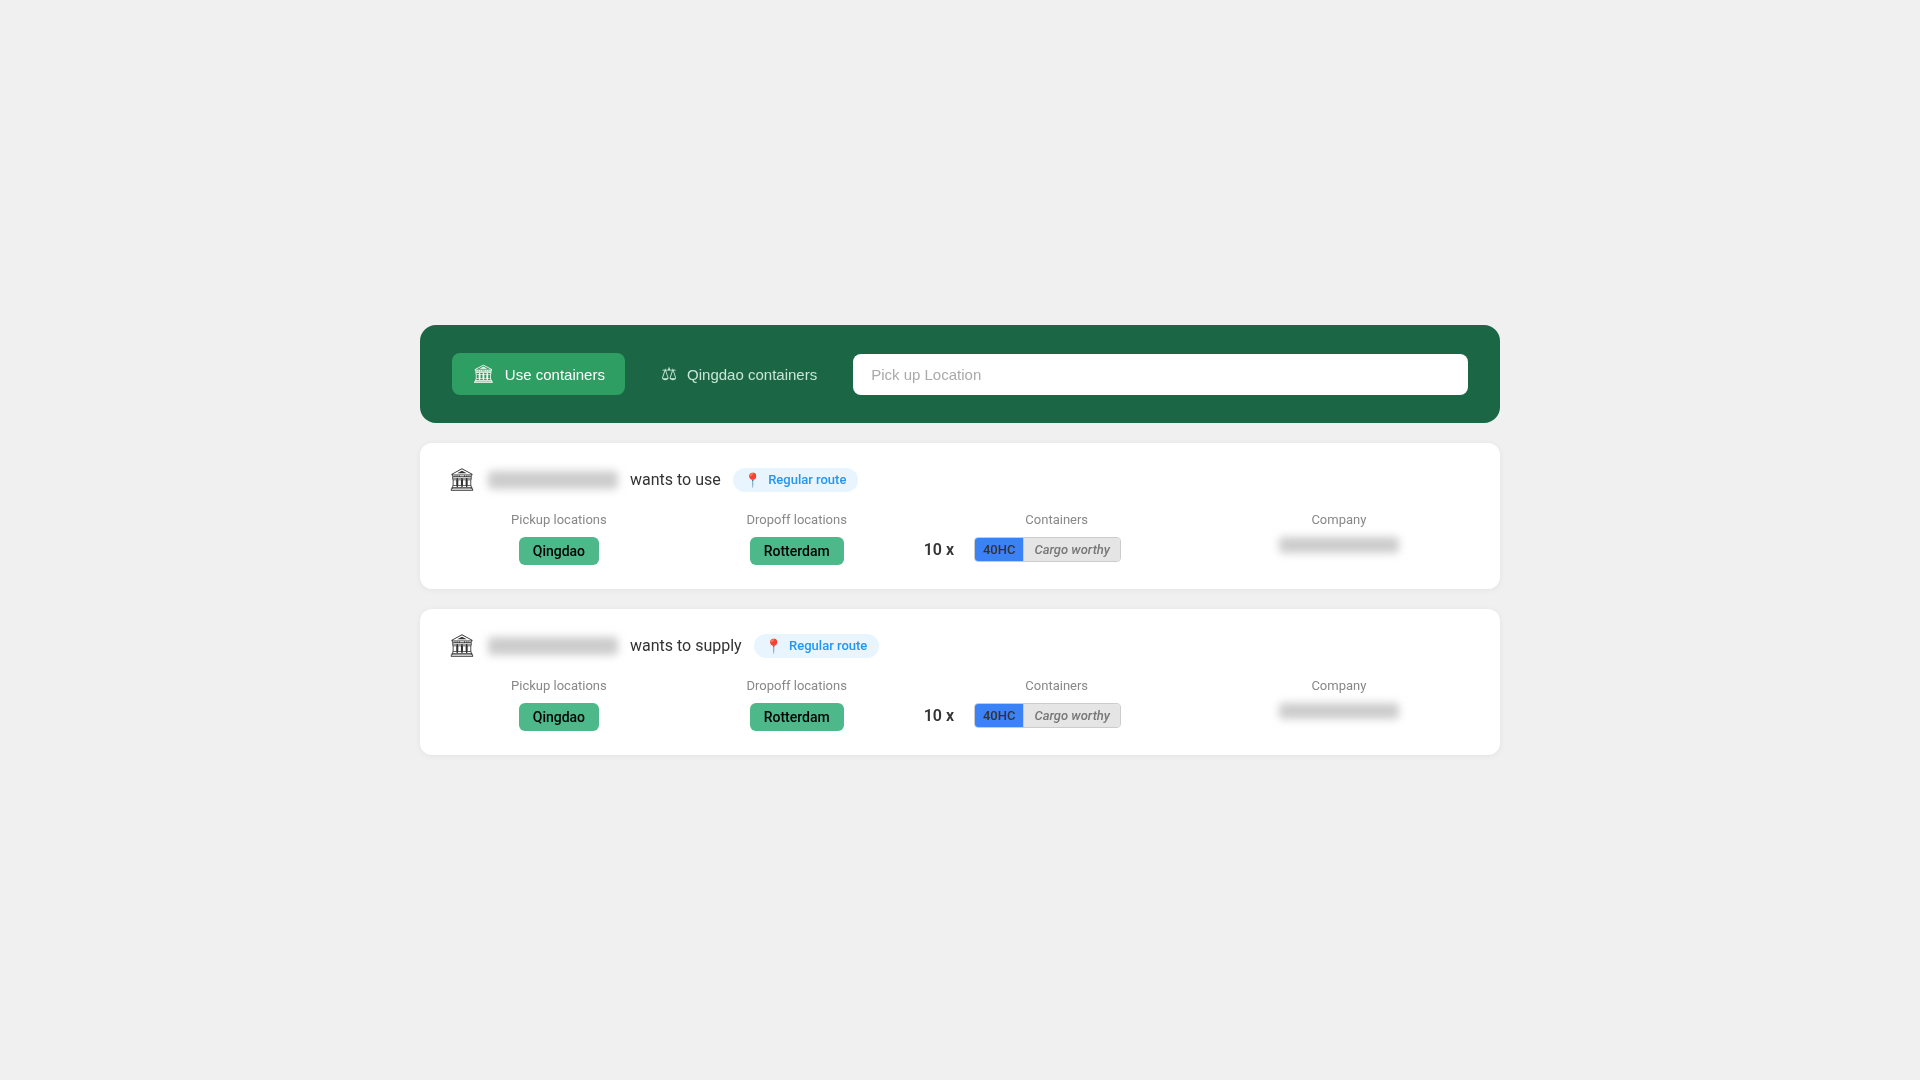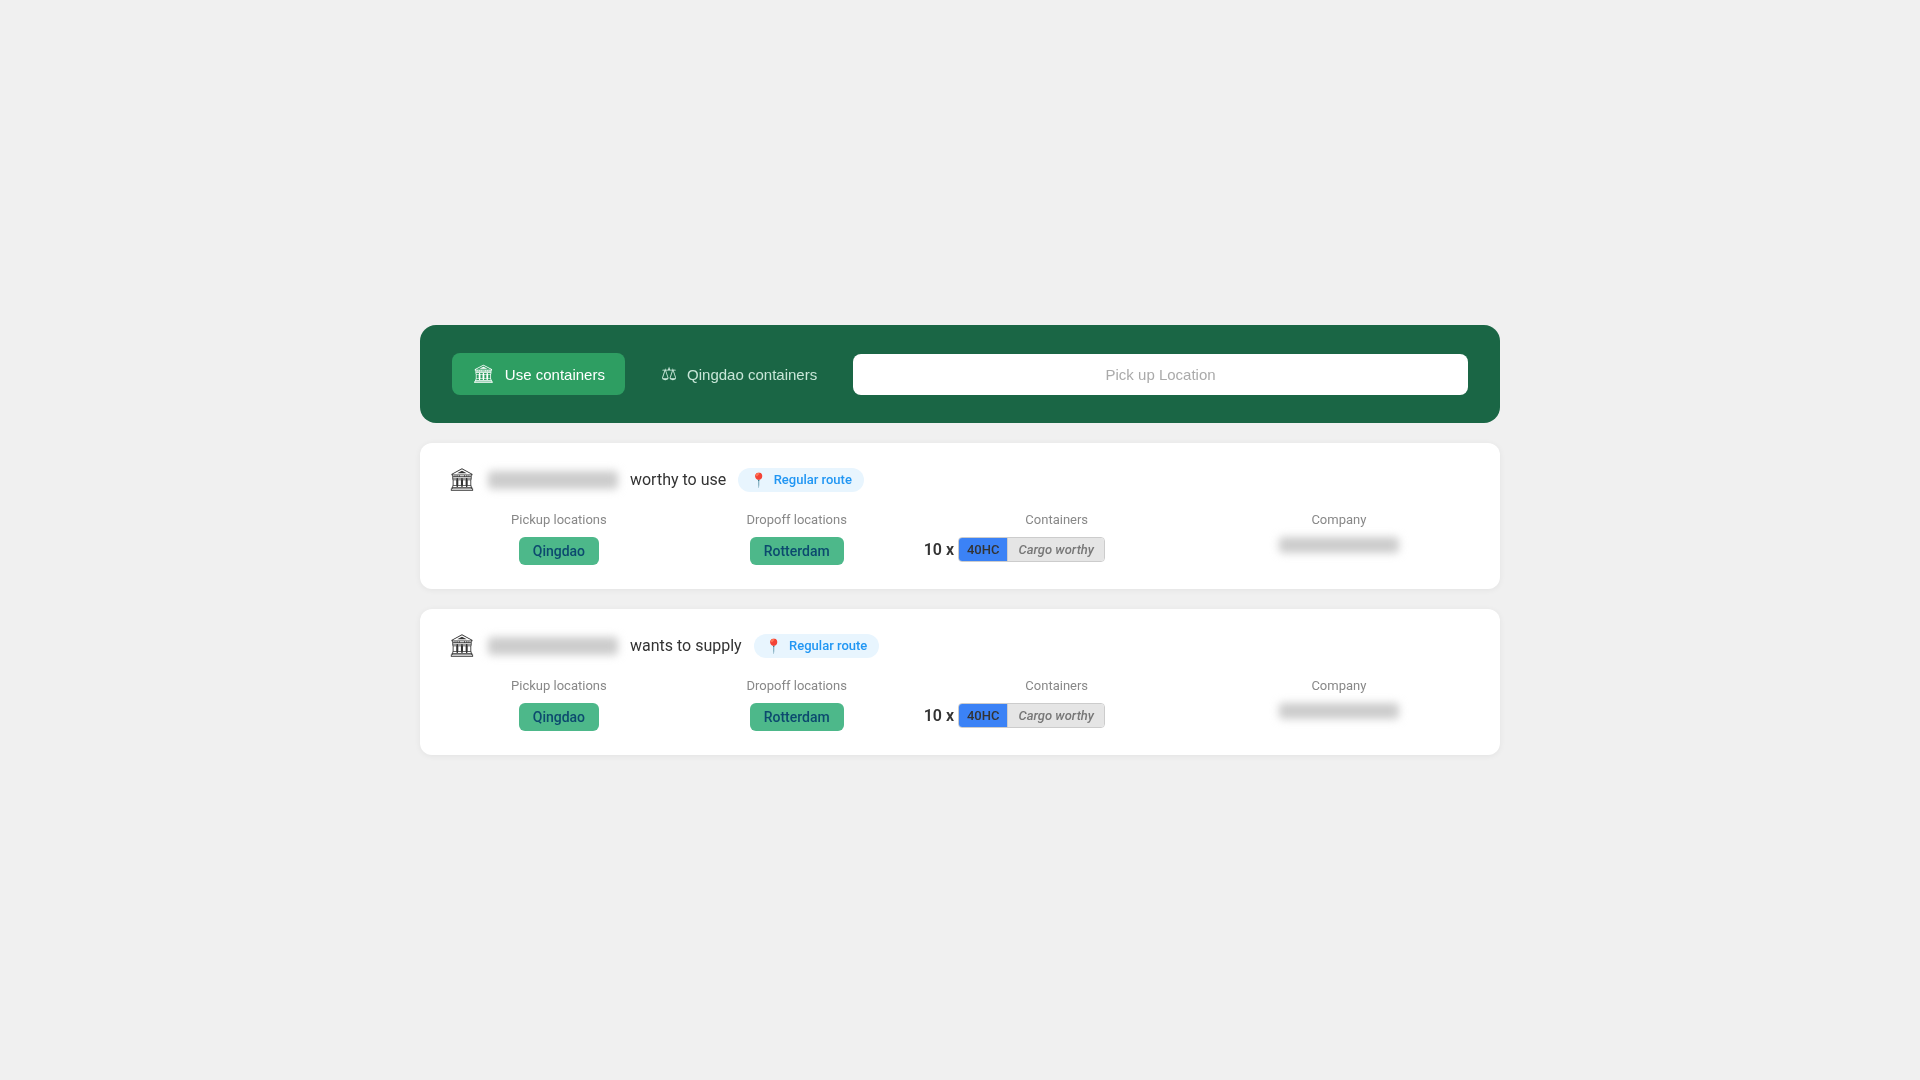--- a/index.html
+++ b/index.html
@@ -53,21 +53,20 @@
     }
     .location-input {
       flex: 1;
       background: #ffffff;
       border: none;
       border-radius: 8px;
       padding: 12px 18px;
       font-size: 15px;
       color: #aaa;
       outline: none;
-      text-align: center;
     }
     .location-input::placeholder {
       color: #aaa;
     }
 
     
     .result-card {
       background: #ffffff;
       border-radius: 12px;
       padding: 24px 28px;
@@ -117,30 +116,30 @@
       text-align: center;
     }
     .col-label {
       font-size: 13px;
       color: #888;
       margin-bottom: 10px;
     }
     .location-tag {
       display: inline-block;
       background: #4db88a;
-      color: #0c4a6e;
+      color: #000000;
       border-radius: 6px;
       padding: 6px 14px;
       font-size: 14px;
       font-weight: 500;
     }
     .container-info {
       display: flex;
       align-items: center;
-      gap: 4px;
+      gap: 20px;
       font-size: 16px;
       font-weight: 600;
       color: #333;
     }
     .container-tag {
       display: inline-flex;
       align-items: center;
       border: 1px solid #ccc;
       border-radius: 4px;
       overflow: hidden;
@@ -182,21 +181,21 @@
       <span class="tab-icon">⚖</span>
       <span>Qingdao containers</span>
     </button>
     <input class="location-input" type="text" placeholder="Pick up Location" style="">
   </div>
 
   <div class="result-card">
     <div class="card-header">
       <span class="card-icon">🏛</span>
       <span class="user-name-blur"></span>
-      <span class="card-action-text">worthy to use</span>
+      <span class="card-action-text">wants to use</span>
       <div class="route-badge">
         <span class="pin-icon">📍</span>
         <span>Regular route</span>
       </div>
     </div>
     <div class="card-grid">
       <div>
         <div class="col-label">Pickup locations</div>
         <span class="location-tag">Qingdao</span>
       </div>

